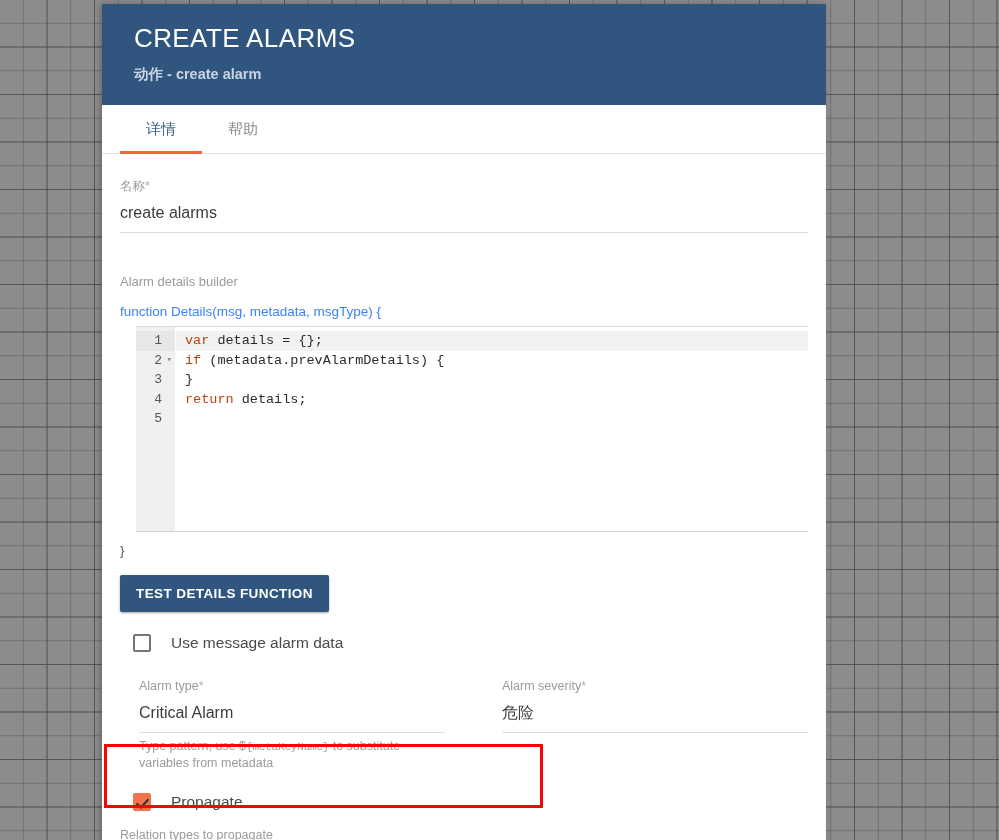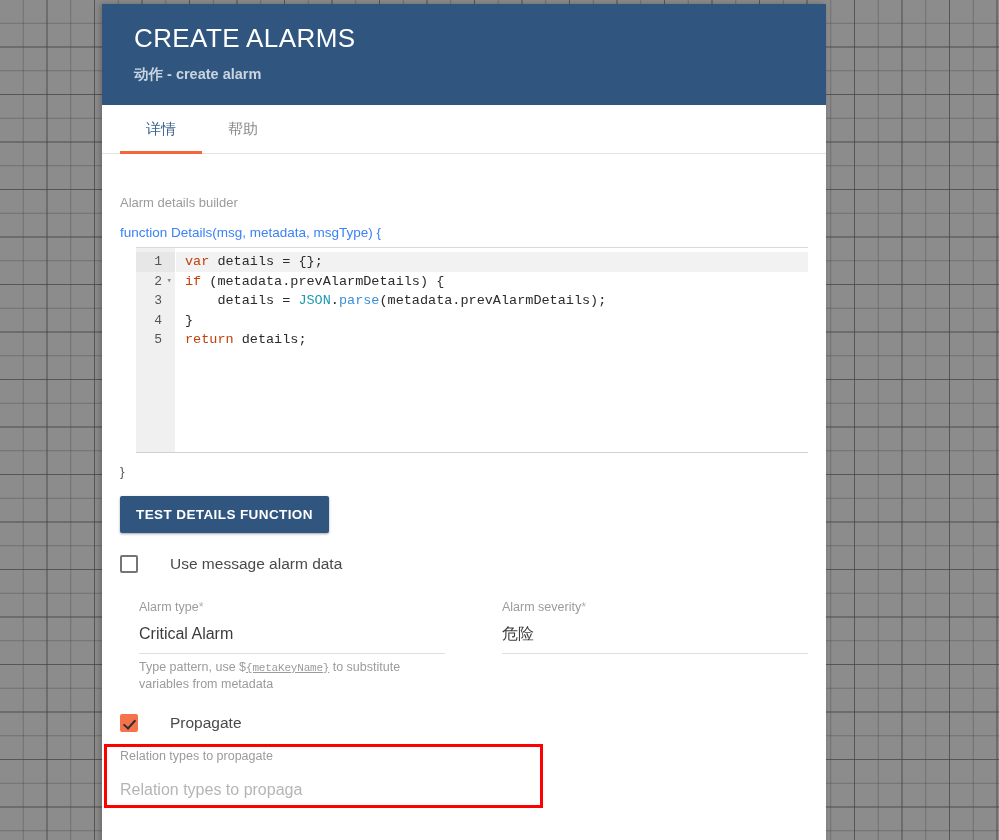--- a/index.html
+++ b/index.html
@@ -125,21 +125,20 @@
   .field-hint {
     font-size: 12.5px;
     color: #9b9b9b;
     line-height: 16px;
     padding-top: 5px;
   }
   .mono-inline {
     font-family: "Liberation Mono", monospace;
     font-size: 11px;
     letter-spacing: -0.2px;
-    text-decoration: underline;
   }
 
   
   #name-field { padding-top: 24px; }
 
   
   #builder-label {
     font-size: 13px;
     color: #9b9b9b;
     padding-top: 40px;
@@ -239,23 +238,24 @@
     border-radius: 2px;
     cursor: pointer;
     box-shadow: 0 1px 3px rgba(0,0,0,0.22), 0 1px 2px rgba(0,0,0,0.16);
     font-family: "Liberation Sans", sans-serif;
   }
 
   
   .checkbox-row {
     display: flex;
     align-items: center;
-    gap: 32px;
+    gap: 20px;
     margin-top: 22px;
     cursor: pointer;
+    margin-left: 13px;
   }
   .cbox {
     width: 18px; height: 18px;
     border: 2px solid #757575;
     border-radius: 2px;
     box-sizing: border-box;
     background: #fff;
     flex: 0 0 18px;
   }
   .cbox.checked {
@@ -326,38 +326,42 @@
   </div>
 
   <div class="tab-bar">
     <div class="tab active">详情</div>
     <div class="tab">帮助</div>
   </div>
 
   <div class="panel-body">
 
     
+    <div class="field-block" id="name-field">
+      <div class="field-label"><span>名称</span><span class="req">*</span></div>
+      <div class="field-value">create alarms</div>
+      <div class="field-underline"></div>
+    </div>
 
     
     <div id="builder-label">Alarm details builder</div>
     <div id="fn-signature">function Details(msg, metadata, msgType) {</div>
 
     <div id="code-editor">
       <div class="gutter">
           <div class="gutter-row active">1</div>
           <div class="gutter-row">2<span class="fold-marker">▾</span></div>
           <div class="gutter-row">3</div>
           <div class="gutter-row">4</div>
           <div class="gutter-row">5</div>
         </div>
       <div class="code-area">
         <div class="print-margin"></div>
       <div class="code-row active"><span class="tok-kw">var</span><span> details = {};</span></div>
           <div class="code-row"><span class="tok-kw">if</span><span> (metadata.prevAlarmDetails) {</span></div>
-          <div class="code-row"><span>    details = </span><span class="tok-cls">JSON</span><span>.</span><span class="tok-fn">parse</span><span>(metadata.prevAlarmDetails);</span></div>
           <div class="code-row"><span>}</span></div>
           <div class="code-row"><span class="tok-kw">return</span><span> details;</span></div>
         </div>
     </div>
 
     <div id="closing-brace">}</div>
 
     
     <button id="test-fn-button">TEST DETAILS FUNCTION</button>
 

